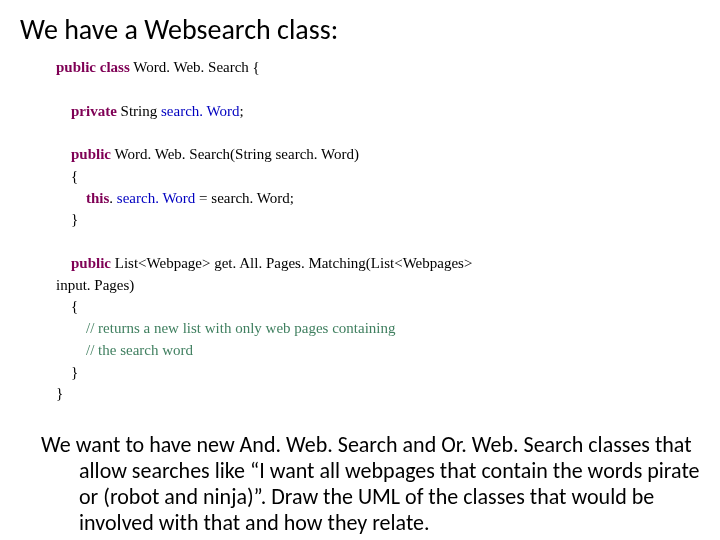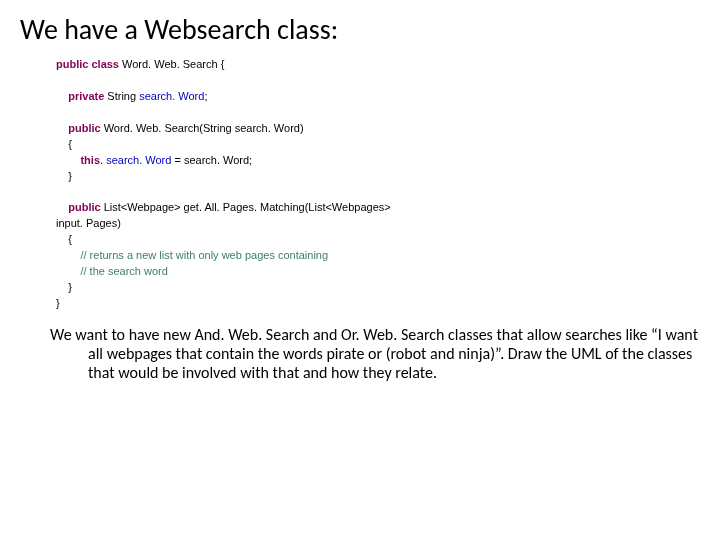--- a/index.html
+++ b/index.html
@@ -11,34 +11,34 @@
     font-family: Calibri, Arial, sans-serif;
     background: #fff;
     color: #000;
   }
   .heading {
     font-size: 28px;
     margin: 0 0 10px 0;
     font-weight: normal;
   }
   .code-block {
-    font-family: Liberation Sans, sans-serif;
-    font-size: 11px;
+    font-family: Liberation Serif, serif;
+    font-size: 15px;
     line-height: 1.45;
     white-space: pre;
     margin-left: 36px;
-    margin-bottom: 14px;
+    margin-bottom: 27px;
   }
   .kw { color: #7F0055; font-weight: bold; }
   .comment { color: #3F7F5F; }
   .member { color: #0000C0; }
   .body-text {
-    font-size: 16px;
+    font-size: 22px;
     line-height: 1.18;
-    margin-left: 30px;
+    margin-left: 21px;
     text-indent: -38px;
     padding-left: 38px;
   }
 </style>
 </head>
 <body>
 
 <div class="heading">We have a Websearch class:</div>
 
 <div class="code-block"><span class="kw">public</span> <span class="kw">class</span><span> Word. Web. Search {</span>

